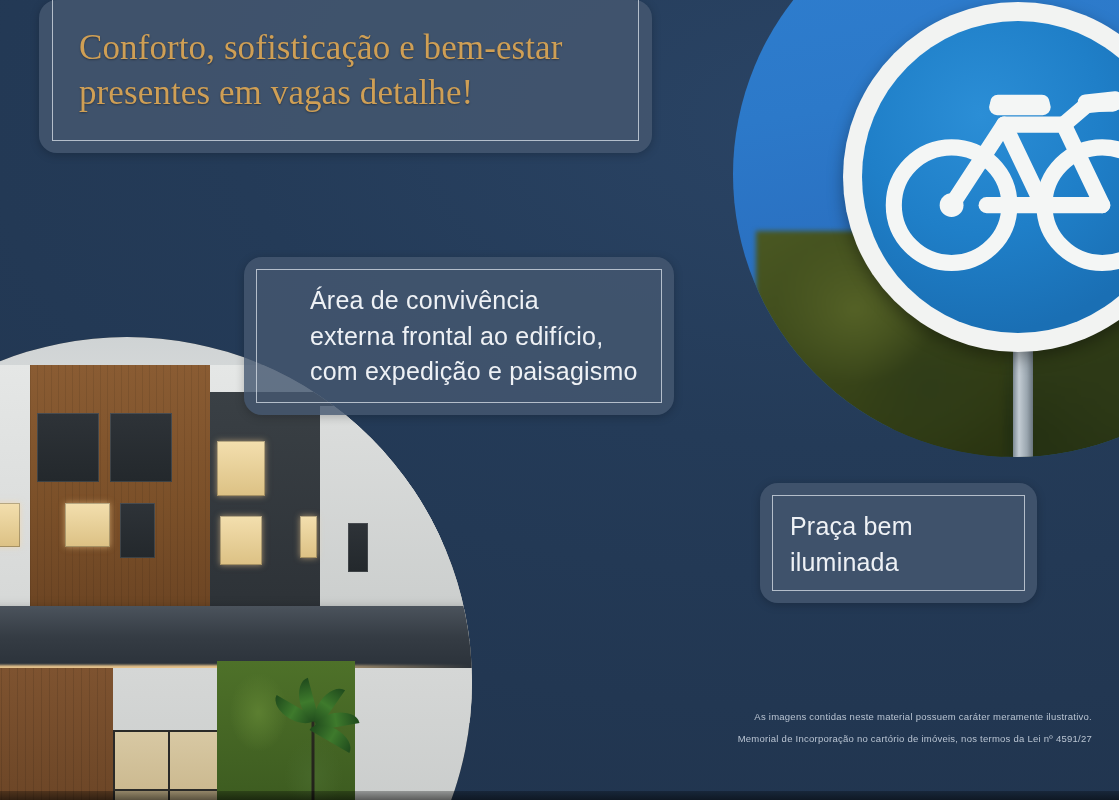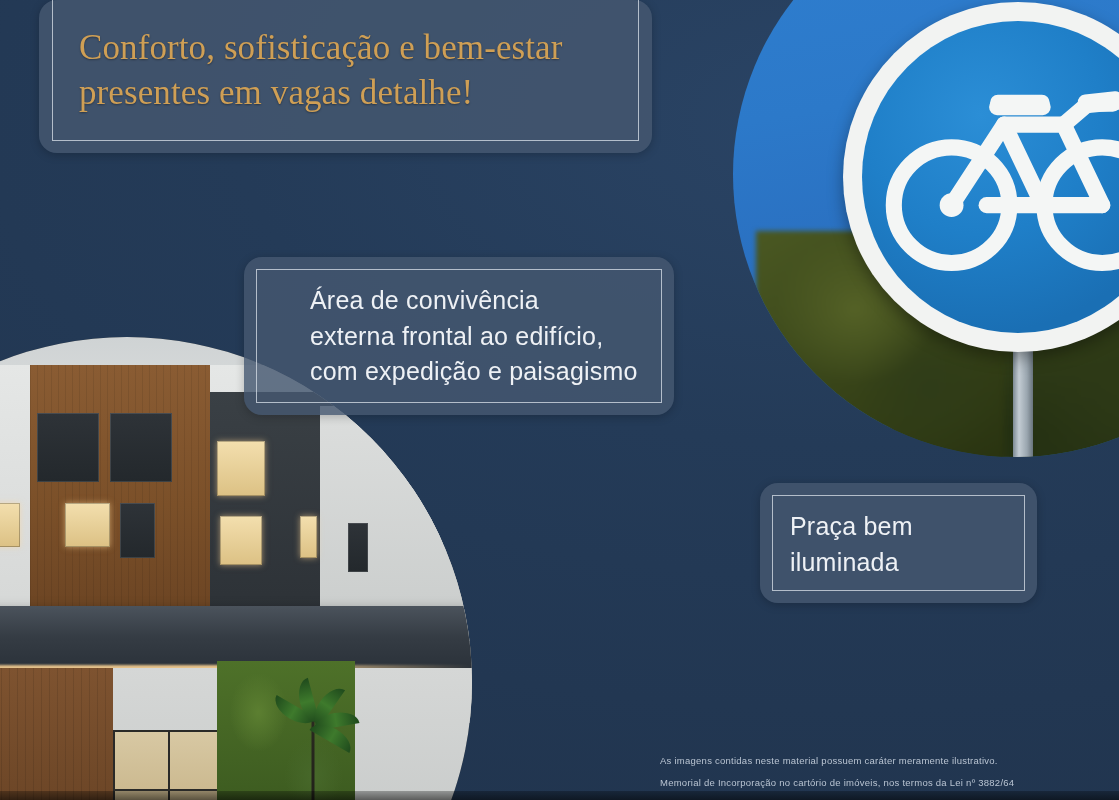--- a/index.html
+++ b/index.html
@@ -220,26 +220,25 @@
   #praca-box .txt{
     padding:26px 20px 0 30px;
     font-size:25px;line-height:1.42;
     color:#eef1f5;
     letter-spacing:.2px;
   }
 
   
   #legal{
     position:absolute;left:660px;top:706px;width:432px;
-    text-align:left;
+    text-align:right;
     color:#b9c4d2;
     font-size:9.5px;
     line-height:2.35;
     letter-spacing:.25px;
-    margin-top:44px;
   }
   #legal div{white-space:nowrap;}
 
   
   .bottom-band{
     position:absolute;left:0;bottom:0;width:100%;height:9px;
     background:linear-gradient(180deg,rgba(0,0,0,.28) 0%,rgba(0,0,0,.55) 100%);
   }
 </style>
 </head>
@@ -336,17 +335,17 @@
 
   <div id="praca-box" class="tbox">
     <div class="inner-rule"></div>
     <div class="txt">
       <div>Praça bem iluminada</div>
     </div>
   </div>
 
   <div id="legal">
     <div>As imagens contidas neste material possuem caráter meramente ilustrativo.</div>
-    <div>Memorial de Incorporação no cartório de imóveis, nos termos da Lei nº 3882/64</div>
+    <div>Memorial de Incorporação no cartório de imóveis, nos termos da Lei nº 4591/27</div>
   </div>
 
   <div class="bottom-band"></div>
 </div>
 
 </body></html>

